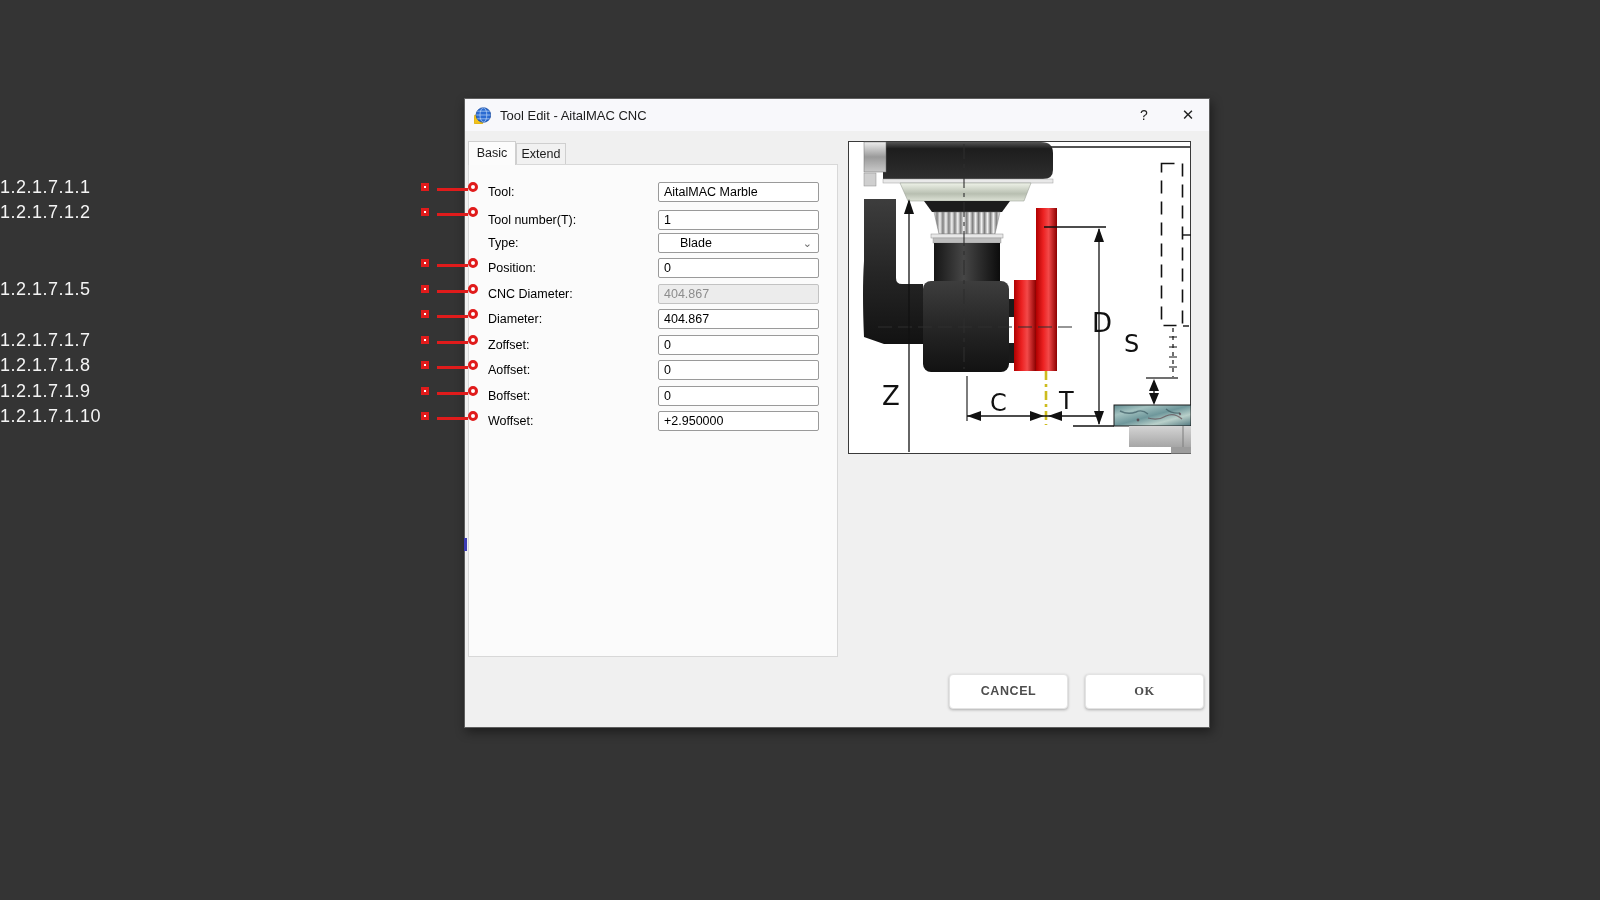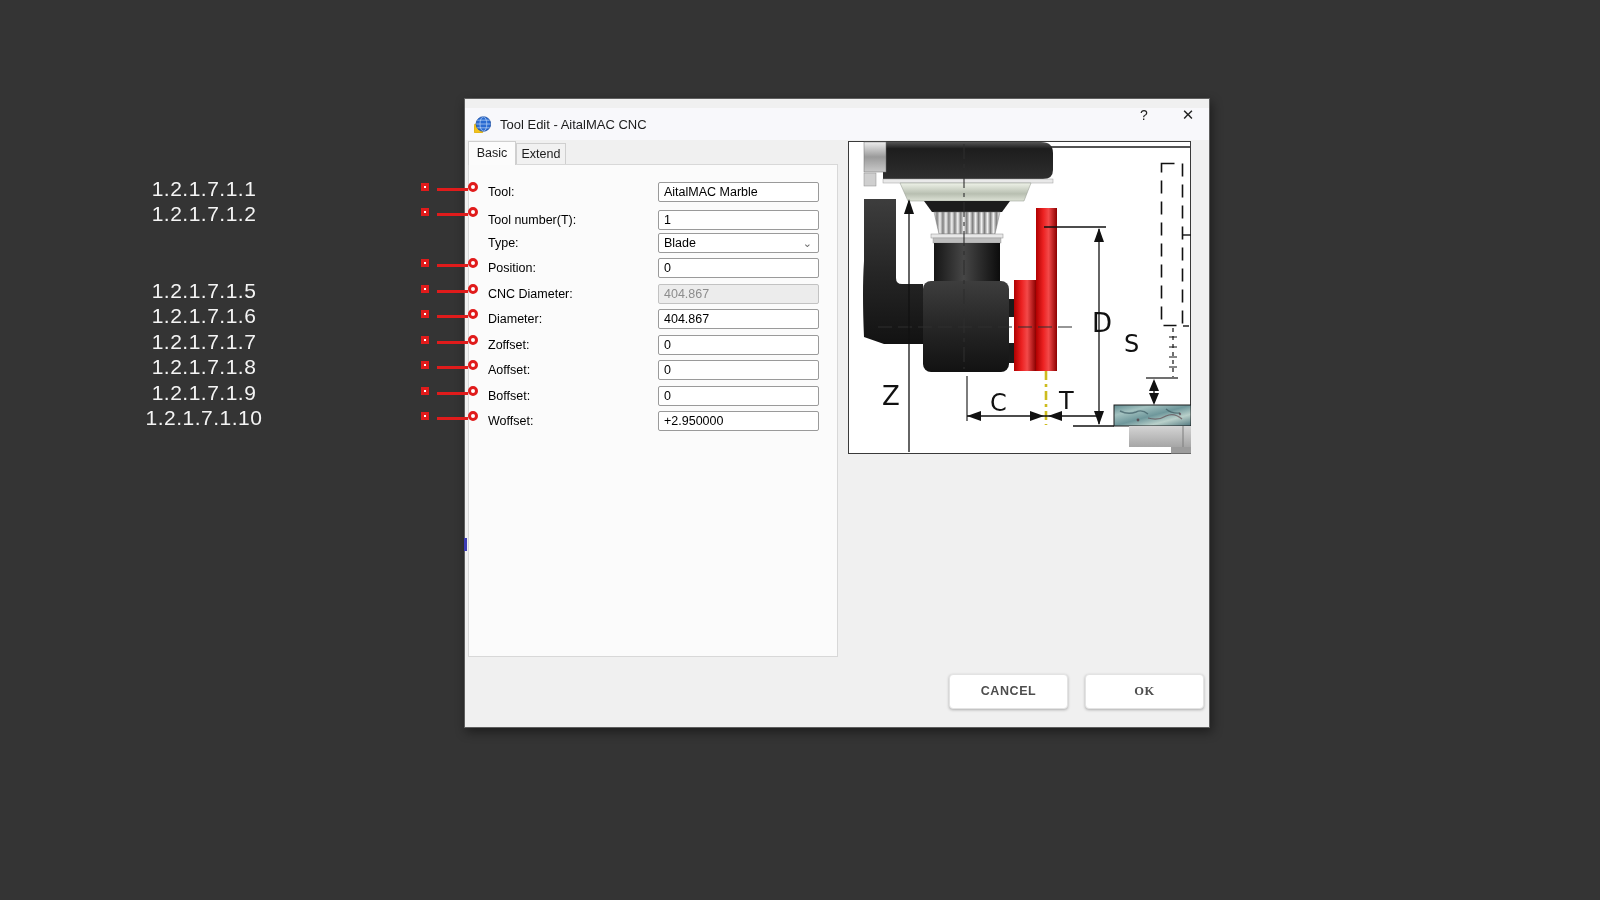--- a/index.html
+++ b/index.html
@@ -5,21 +5,21 @@
   * { margin:0; padding:0; box-sizing:border-box; }
   html,body { width:1600px; height:900px; background:#343434; overflow:hidden;
               font-family:"Liberation Sans", sans-serif; }
   #stage { position:relative; width:1600px; height:900px; background:#343434; }
 
   
   .dialog { position:absolute; left:464px; top:98px; width:746px; height:630px;
             background:#f0f0f0; border:1px solid #5f5f5f;
             box-shadow:2px 4px 10px rgba(0,0,0,.45); }
   .titlebar { position:absolute; left:0; top:0; width:100%; height:32px;
-              background:#f8f8fb; display:flex; align-items:center;margin-top:9px; }
+              background:#f8f8fb; display:flex; align-items:center; }
   .titlebar .appicon { width:17px; height:17px; margin-left:9px; }
   .titlebar .ttl { margin-left:9px; font-size:13px; color:#1b1b1b; }
   .tbtn { position:absolute; top:4px; width:26px; height:24px; text-align:center;
           line-height:24px; font-size:14px; color:#222; cursor:default; }
   .tbtn.help { left:666px; }
   .tbtn.close { left:710px; font-size:15px; }
 
   
   .tab { position:absolute; font-size:12.5px; color:#1b1b1b; text-align:center; }
   .tab.active { left:3px; top:42px; width:48px; height:24px; line-height:22px;
@@ -31,40 +31,40 @@
 
   .frow { position:absolute; left:0; width:100%; height:20px; }
   .flabel { position:absolute; left:19px; top:3px; font-size:12.5px; color:#000; }
   .finput { position:absolute; left:189px; top:0; width:161px; height:20px;
             border:1px solid #9a9a9a; border-radius:2px; background:#fff;
             font-family:"Liberation Sans", sans-serif; font-size:12.5px; color:#000;
             padding:0 5px; outline:none; }
   .finput.disabled { background:#ececec; color:#8d8d8d; border-color:#c2c2c2; }
   .fselect { position:absolute; left:189px; top:0; width:161px; height:20px;
              border:1px solid #9a9a9a; border-radius:2px; background:#fff;
-             font-size:12.5px; color:#000; line-height:18px; padding:0 5px; }
+             font-size:12.5px; color:#000; line-height:18px; padding:0 21px; }
   .fselect .chev { position:absolute; right:6px; top:0; color:#6a6a6a; font-size:11px; }
 
   
   .btn { position:absolute; top:575px; width:119px; height:35px; background:#fff;
          border:1px solid #e3e3e3; border-radius:4px;
          box-shadow:0 1px 3px rgba(0,0,0,.28); text-align:center; line-height:33px;
          font-size:12.5px; font-weight:700; letter-spacing:.6px; color:#4d4d4d; cursor:default; }
   .btn.cancel { left:484px; }
   .btn.ok { left:620px;font-family:Liberation Serif, serif; }
 
   
   .diagram { position:absolute; left:383px; top:42px; width:343px; height:313px; }
 
   
   .anno-layer { position:absolute; left:0; top:0; width:1600px; height:900px;
                 z-index:20; pointer-events:none; }
   .arow { position:absolute; left:0; width:500px; height:26px; }
-  .alabel { position:absolute; left:0; right:92px; top:0; text-align:center;
-            color:#f4f4f4; font-size:21px; letter-spacing:.5px; }
+  .alabel { position:absolute; left:0; right:92px; top:0; text-align:left;
+            color:#f4f4f4; font-size:18px; letter-spacing:.5px; }
   .asquare { position:absolute; left:421px; top:6px; width:8px; height:8px;
              background:#fff; border:3px solid #e01b1b; }
   .aline { position:absolute; left:437px; top:11px; width:31px; height:3px; background:#e01b1b; }
   .acircle { position:absolute; left:468px; top:5px; width:10px; height:10px;
              background:#fff; border:3px solid #e01b1b; border-radius:50%; }
 
   .blue-tick { position:absolute; left:464px; top:538px; width:3px; height:13px;
                background:#3c3cb4; z-index:15; }
 
   svg text { font-family:"DejaVu Sans", sans-serif; fill:#111; }
@@ -319,21 +319,20 @@
     </div>
 
     <div class="arow" style="top:278.5px">
       <div class="alabel">1.2.1.7.1.5</div>
       <div class="asquare"></div>
       <div class="aline"></div>
       <div class="acircle"></div>
     </div>
 
     <div class="arow" style="top:304px">
-      <div class="alabel">1.2.1.7.1.6</div>
       <div class="asquare"></div>
       <div class="aline"></div>
       <div class="acircle"></div>
     </div>
 
     <div class="arow" style="top:329.5px">
       <div class="alabel">1.2.1.7.1.7</div>
       <div class="asquare"></div>
       <div class="aline"></div>
       <div class="acircle"></div>

